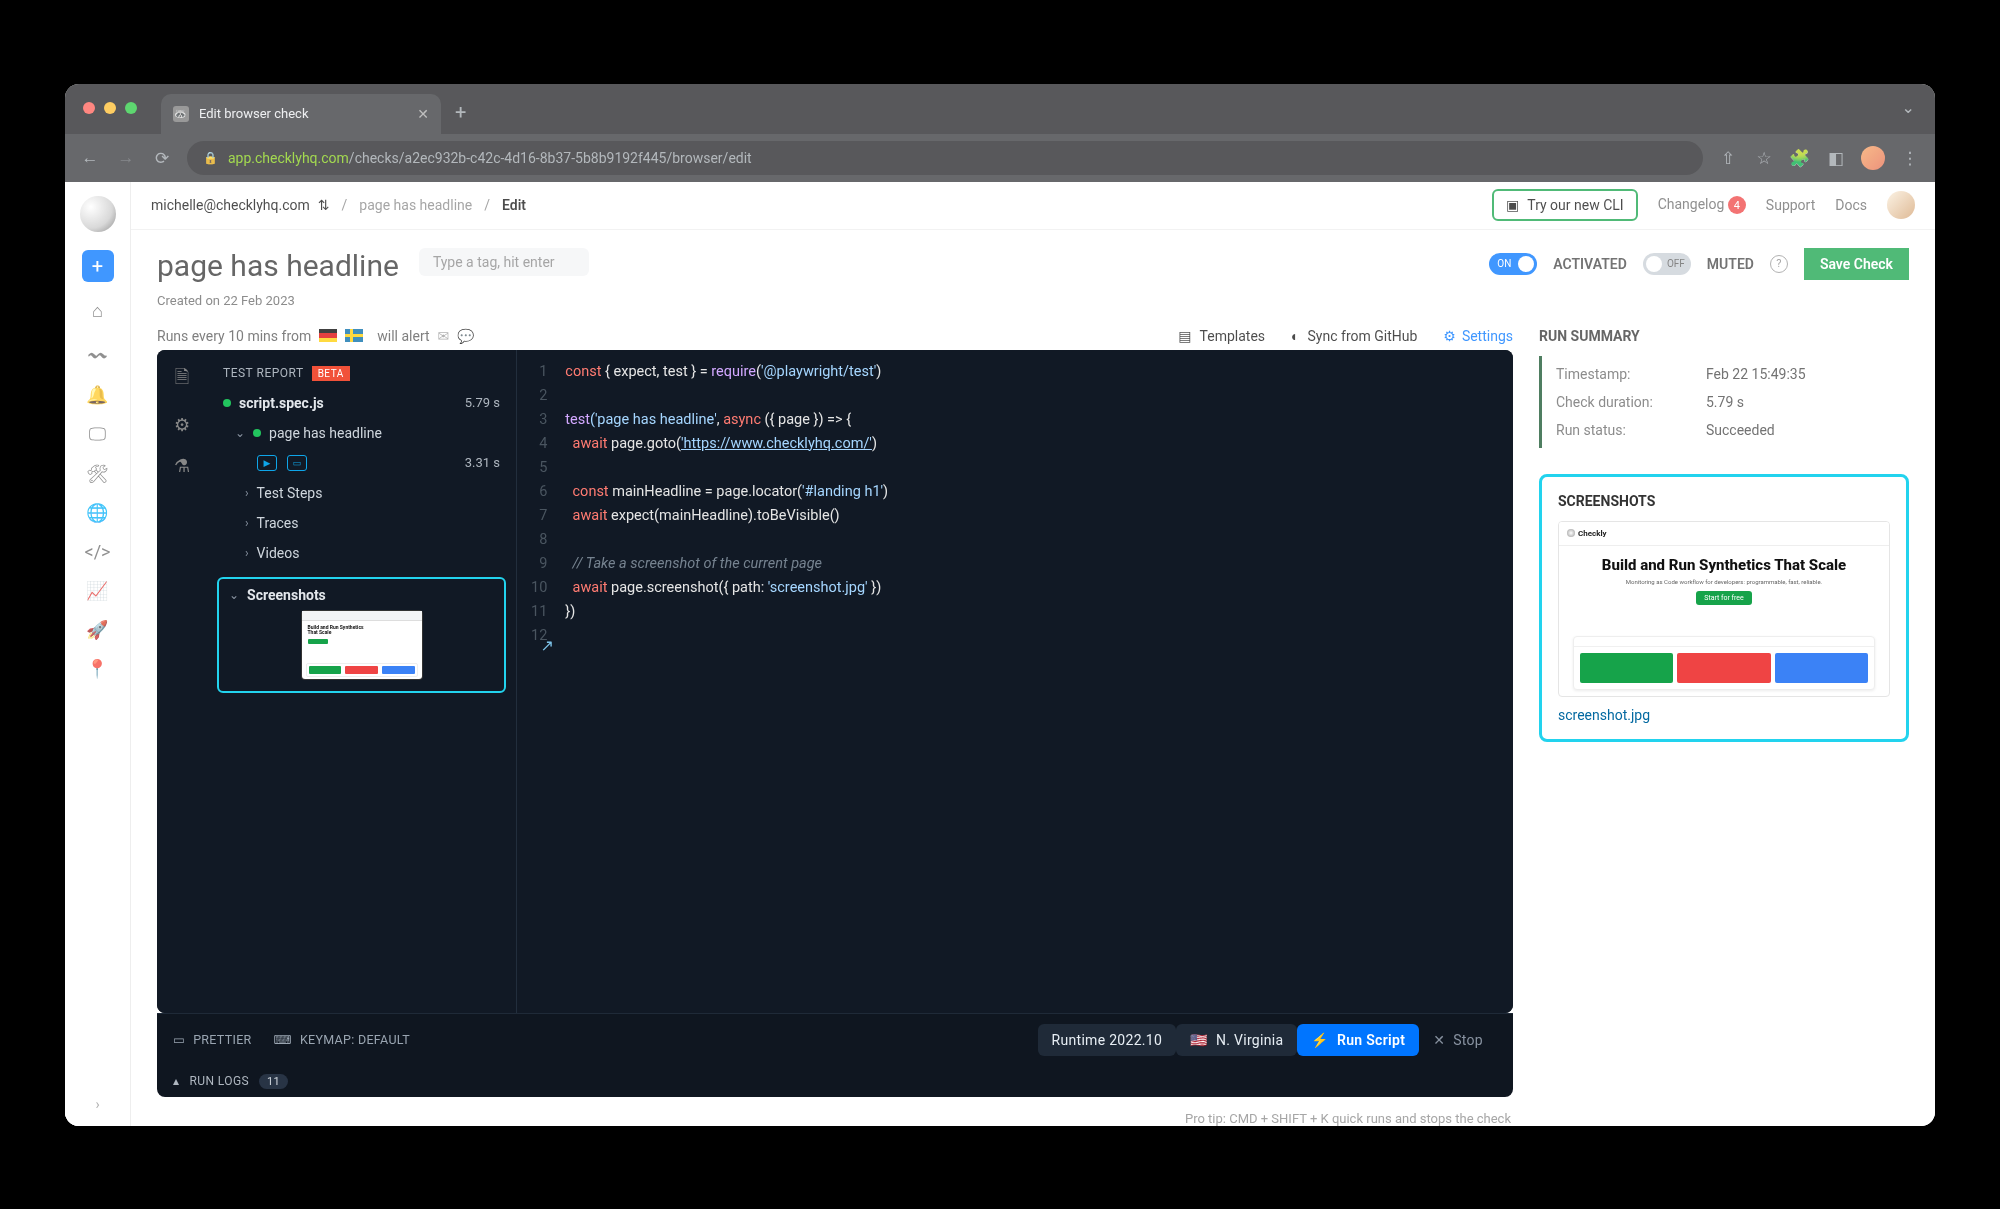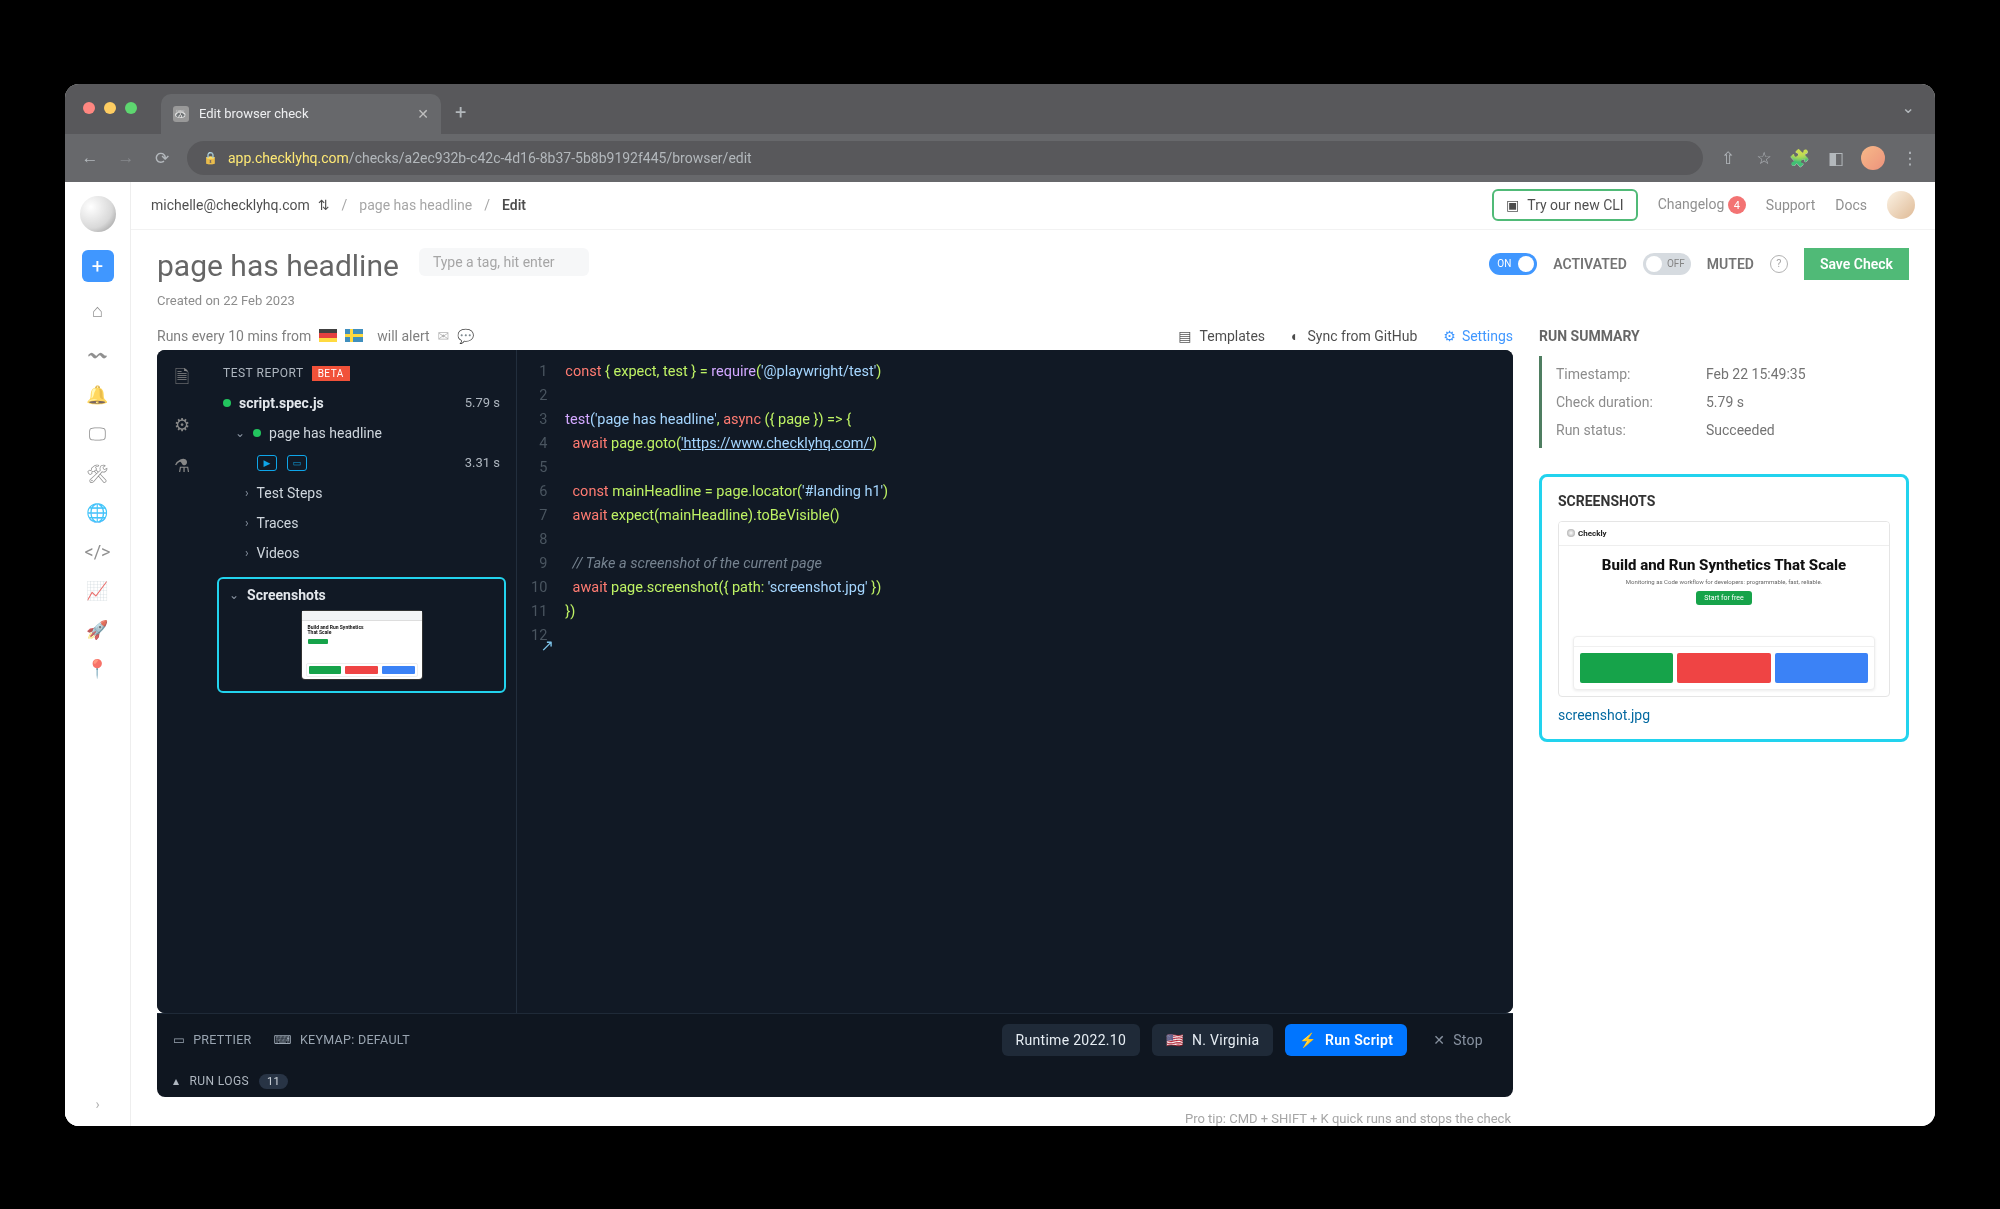--- a/index.html
+++ b/index.html
@@ -12,21 +12,21 @@
   .tl{width:12px;height:12px;border-radius:50%}
   .tab{margin-left:80px;background:#35363a;height:40px;width:280px;border-radius:10px 10px 0 0;display:flex;align-items:center;padding:0 12px;gap:10px;color:#e8eaed;font-size:13px}
   .tab .fav{width:16px;height:16px;background:#777;border-radius:3px;display:flex;align-items:center;justify-content:center;font-size:10px}
   .tab .close{margin-left:auto;color:#aaa;font-size:14px}
   .newtab{margin-left:14px;color:#9aa0a6;font-size:20px;padding-bottom:10px}
   .chev{position:absolute;right:20px;top:14px;color:#9aa0a6}
   .toolbar{height:48px;background:#35363a;display:flex;align-items:center;padding:0 14px;gap:14px;color:#9aa0a6}
   .tbicon{width:22px;text-align:center;font-size:17px}
   .omnibox{flex:1;height:34px;background:#202124;border-radius:20px;display:flex;align-items:center;padding:0 16px;gap:10px;color:#e8eaed;font-size:14px}
   .omnibox .lock{font-size:12px}
-  .omnibox .host{color:#fde047}
+  .omnibox .host{color:#84cc16}
   .omnibox .path{color:#9aa0a6}
   .avatar{width:24px;height:24px;border-radius:50%;background:linear-gradient(135deg,#f4a261,#e76f51)}
   
   .app{flex:1;display:flex;background:#fff}
   .nav{width:66px;background:#fff;border-right:1px solid #e8e8e8;display:flex;flex-direction:column;align-items:center;padding-top:14px;gap:18px}
   .raccoon{width:36px;height:36px;border-radius:50%;background:radial-gradient(circle at 30% 30%,#fff,#ccc 60%,#666)}
   .plus{width:32px;height:32px;border-radius:6px;background:#0075FF;color:#fff;display:flex;align-items:center;justify-content:center;font-size:20px}
   .navi{color:#6b6b6b;font-size:18px}
   .nav .spacer{flex:1}
   .expand{color:#999;font-size:14px;margin-bottom:14px}
@@ -89,25 +89,25 @@
   .extlink{position:absolute;right:-60px;top:50%;transform:translateY(-50%);color:#7ec4ea;font-size:16px}
   .thumbwrap{position:relative}
   
   .code{flex:1;background:#111925;font-family:"SF Mono",Menlo,Consolas,monospace;font-size:14.5px;line-height:24px;color:#e6edf3;padding:10px 14px;display:flex}
   .ln{color:#4a5560;text-align:right;padding-right:18px;user-select:none}
   .kw{color:#ff7b72}
   .fn{color:#d2a8ff}
   .str{color:#a5d6ff}
   .url{color:#a5d6ff;text-decoration:underline}
   .cmt{color:#768390;font-style:italic}
-  .pln{color:#bef264}
+  .pln{color:#e5e5e5}
   
   .efoot{background:#0f1620;border-top:1px solid #1f2a38;display:flex;align-items:center;padding:10px 16px;gap:22px;color:#9aa5b1;font-size:12.5px;letter-spacing:.3px}
   .efoot .l{display:flex;align-items:center;gap:8px;text-transform:uppercase}
-  .efoot .right{margin-left:auto;display:flex;gap:12px;align-items:center}
+  .efoot .right{margin-left:auto;display:flex;gap:0;align-items:center}
   .pill{border-radius:6px;padding:8px 14px;font-size:14px;display:flex;align-items:center;gap:8px}
   .pill.dark{background:#1f2a38;color:#e6edf3}
   .pill.blue{background:#0075FF;color:#fff;font-weight:600}
   .pill.ghost{color:#8892a0}
   
   .runlogs{background:#0f1620;color:#aeb6bf;font-size:12px;padding:8px 16px;display:flex;align-items:center;gap:10px;text-transform:uppercase;letter-spacing:.4px;border-radius:0 0 8px 8px}
   .countpill{background:#283445;color:#cfd6dd;border-radius:10px;padding:1px 8px;font-size:11px}
   .protip{color:#888;font-size:13px;padding:14px 2px 0 2px;text-align:right}
   
   .summary{width:370px;padding-top:6px;font-size:14px}

